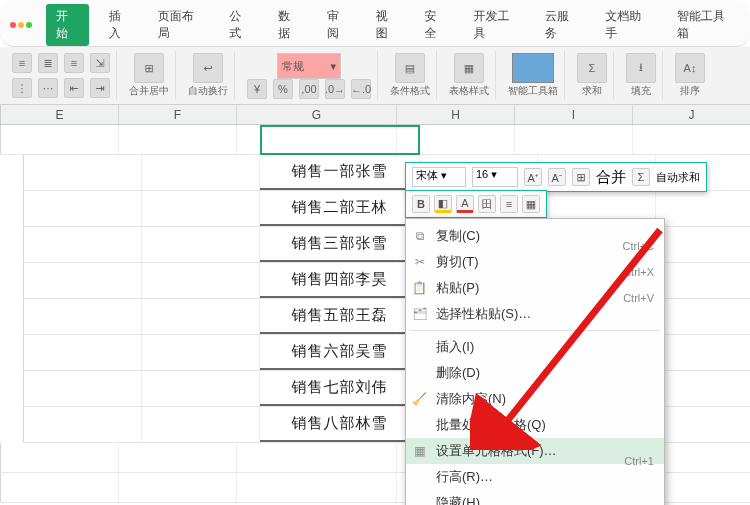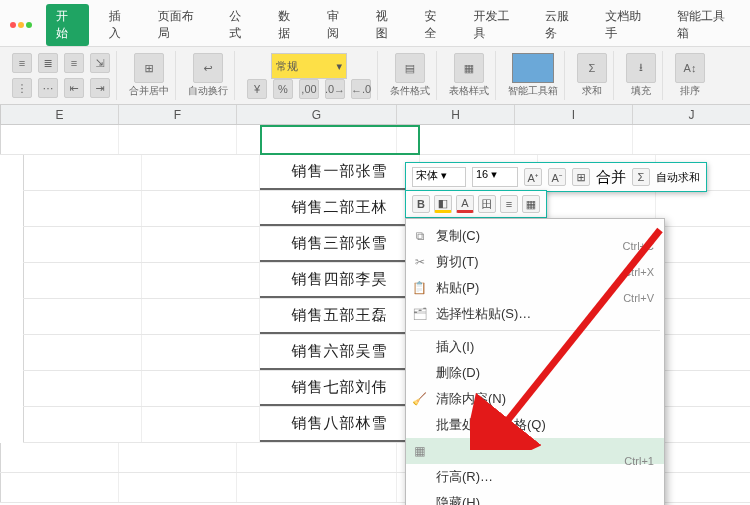--- a/index.html
+++ b/index.html
@@ -1,34 +1,34 @@
 <!DOCTYPE html>
 <html><head>
 <meta charset="utf-8">
 <style>
   * { box-sizing: border-box; margin: 0; padding: 0; font-family: "Microsoft YaHei", Arial, sans-serif; }
   body { background: #e8e8e8; width: 750px; height: 505px; overflow: hidden; position: relative; }
   .app { display: flex; flex-direction: column; height: 100%; background:#fff; }
 
   
-  .tabbar { display:flex; align-items:center; gap:14px; padding:4px 10px 0 10px; background:#fbfbfb; font-size:12px; color:#444; border-bottom:1px solid #ddd; }
+  .tabbar { display:flex; align-items:center; gap:14px; padding:4px 10px 0 10px; background:#fbfbfb; font-size:12px; color:#444; border-bottom:1px solid #ddd;border-radius:14px; }
   .tabbar .tab { padding:4px 6px; cursor:pointer; }
   .tabbar .tab.active { background:#1fa463; color:#fff; border-radius:3px; padding:4px 10px; }
   .tabbar .tlogo { display:flex; gap:2px; }
   .tabbar .dot { width:6px;height:6px;border-radius:50%; }
 
   
   .ribbon { display:flex; align-items:stretch; background:#f3f3f3; border-bottom:1px solid #d0d0d0; height:58px; padding:4px 6px; gap:6px; font-size:11px; color:#555;}
   .rgroup { display:flex; flex-direction:column; align-items:center; justify-content:space-between; padding:2px 6px; border-right:1px solid #e0e0e0;}
   .rgroup:last-child{border:none;}
   .ricons { display:flex; gap:6px; align-items:center; }
   .ricon { width:20px;height:20px; background:#ddd; border:1px solid #ccc; border-radius:2px; display:flex;align-items:center;justify-content:center;font-size:11px;color:#666;}
   .ricon.big{width:30px;height:30px;}
   .rlabel { font-size:10px; color:#666; }
-  .numfmt { width:76px; height:18px; border:1px solid #ccc; background:#fde047; font-size:11px; padding:12px 4px; display:flex;align-items:center;justify-content:space-between;}
+  .numfmt { width:64px; height:18px; border:1px solid #ccc; background:#fca5a5; font-size:11px; padding:12px 4px; display:flex;align-items:center;justify-content:space-between;}
   .hlbox { background:#6ba8d8; width:42px; height:30px; border:1px solid #888;}
   
   
   .fbar { display:flex; align-items:center; height:22px; border-bottom:1px solid #d0d0d0; background:#fff;}
   .fbar .namebox{ width:78px; border-right:1px solid #d0d0d0; height:100%; display:flex; align-items:center; padding:0 6px; font-size:12px; color:#555;}
   .fbar .fx { padding:0 8px; font-style:italic; color:#777; font-size:12px;}
 
   
   .grid { flex:1; position:relative; background:#fff; overflow:hidden;}
   .colheads { display:flex; height:20px; background:#eef0f1; border-bottom:1px solid #ccc; font-size:12px; color:#555;}
@@ -317,20 +317,21 @@
   </div>
   <div class="ctxitem">
     <span class="ci-icon">🧹</span>
     <span>清除内容(N)</span>
   </div>
   <div class="ctxitem">
     <span>批量处理单元格(Q)</span>
   </div>
   <div class="ctxitem highlight">
     <span class="ci-icon">▦</span>
+    <span>设置单元格格式(F)…</span>
     <span class="ci-sc">Ctrl+1</span>
   </div>
   <div class="ctxitem">
     <span>行高(R)…</span>
   </div>
   <div class="ctxitem">
     <span>隐藏(H)</span>
   </div>
 </div>
 

